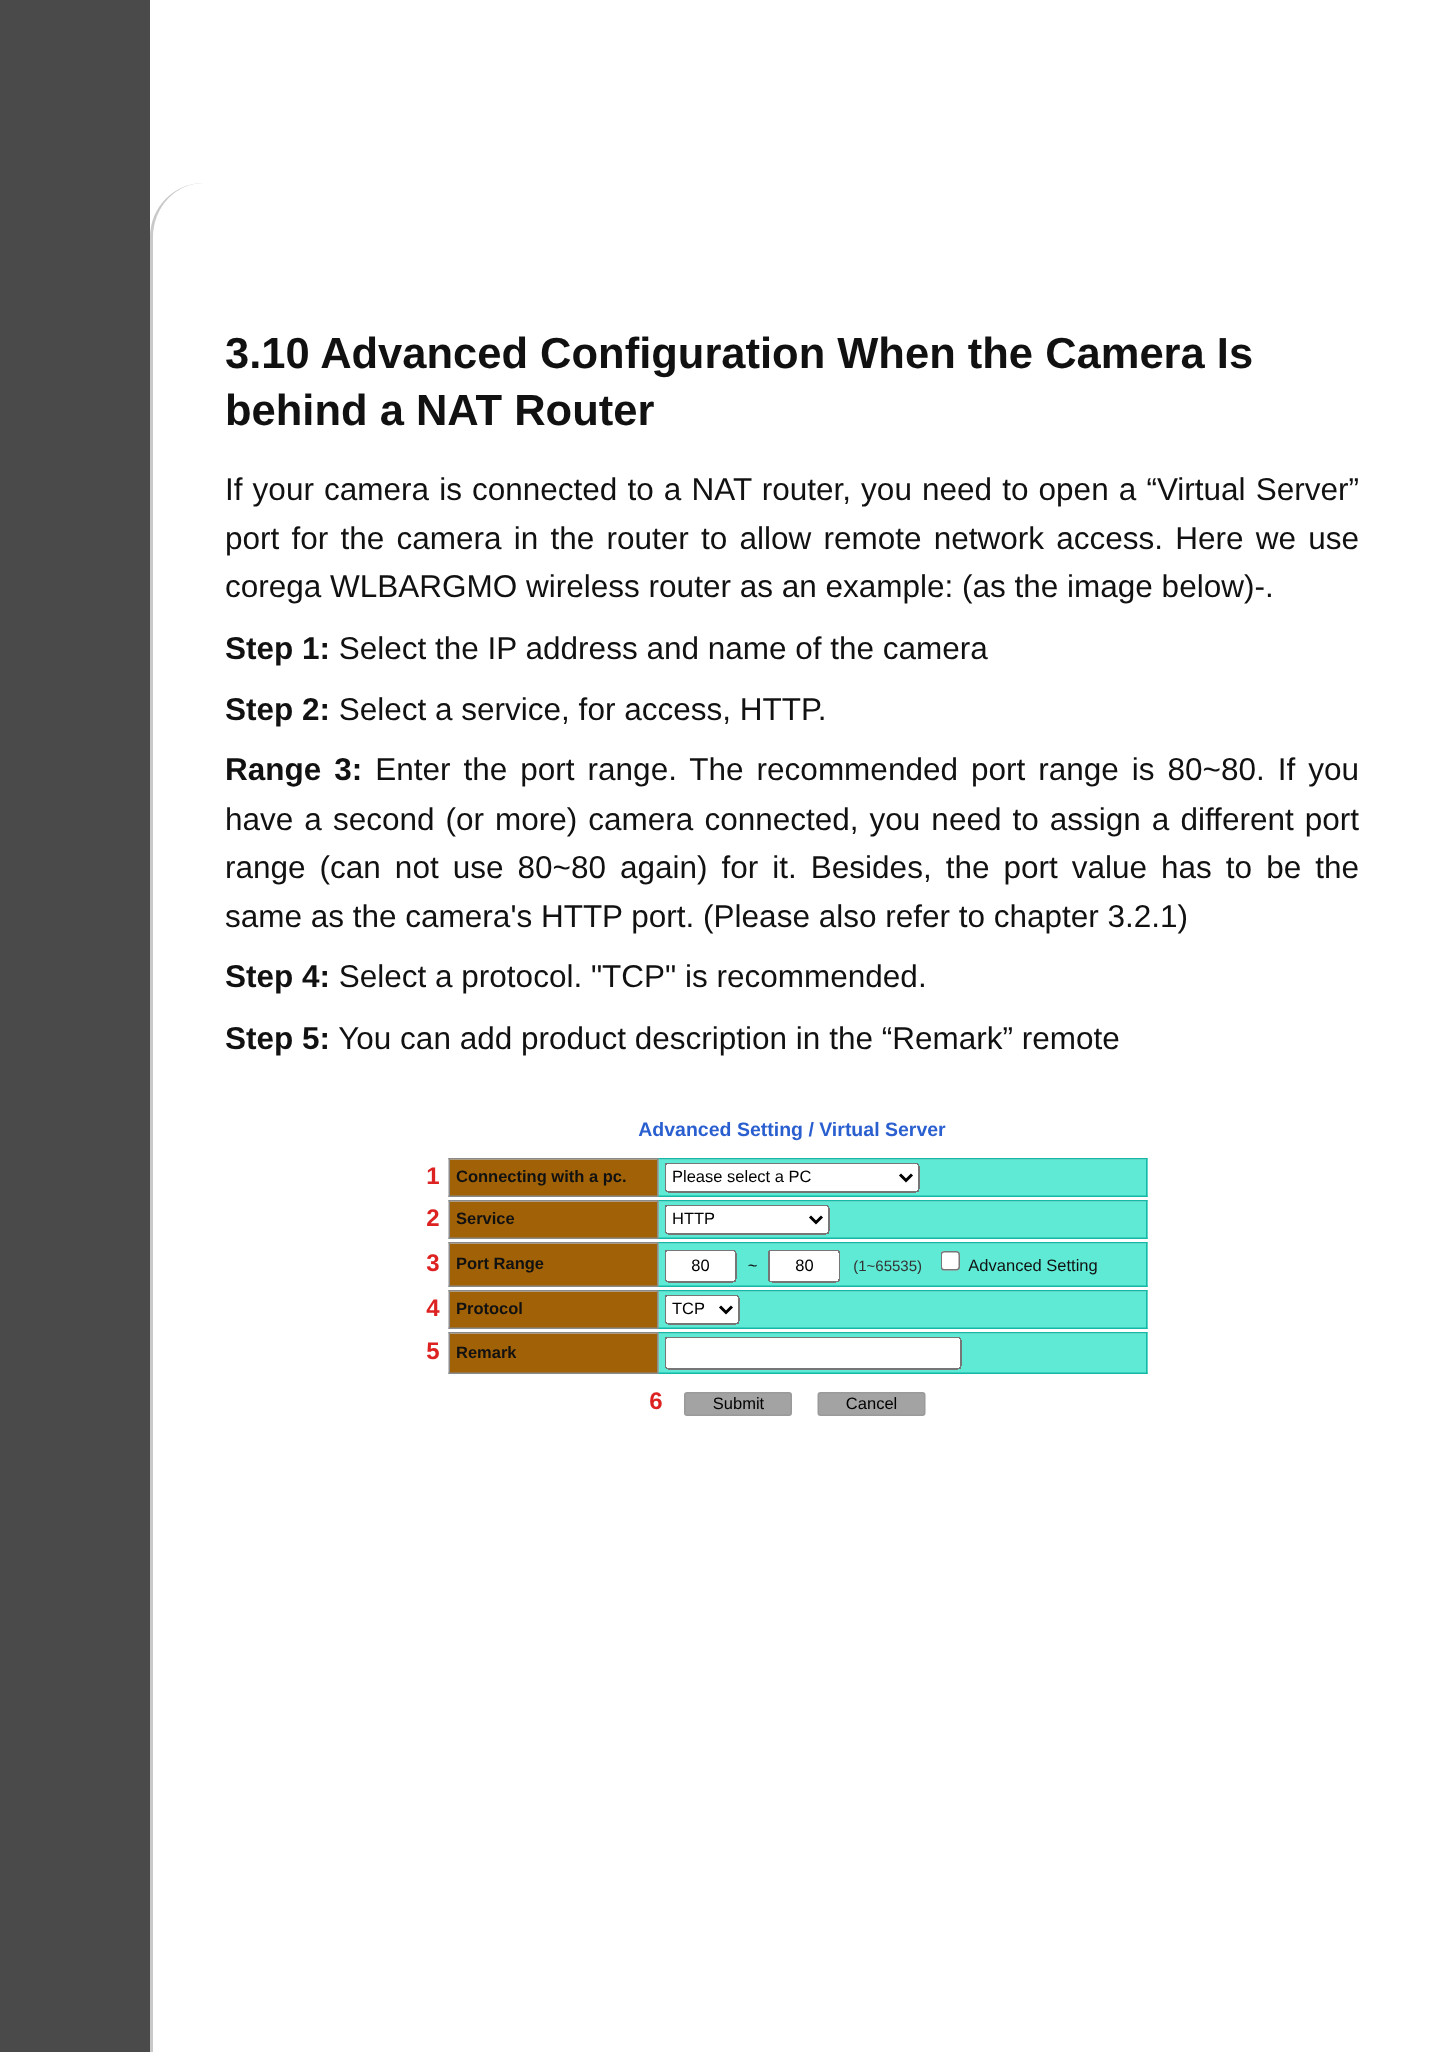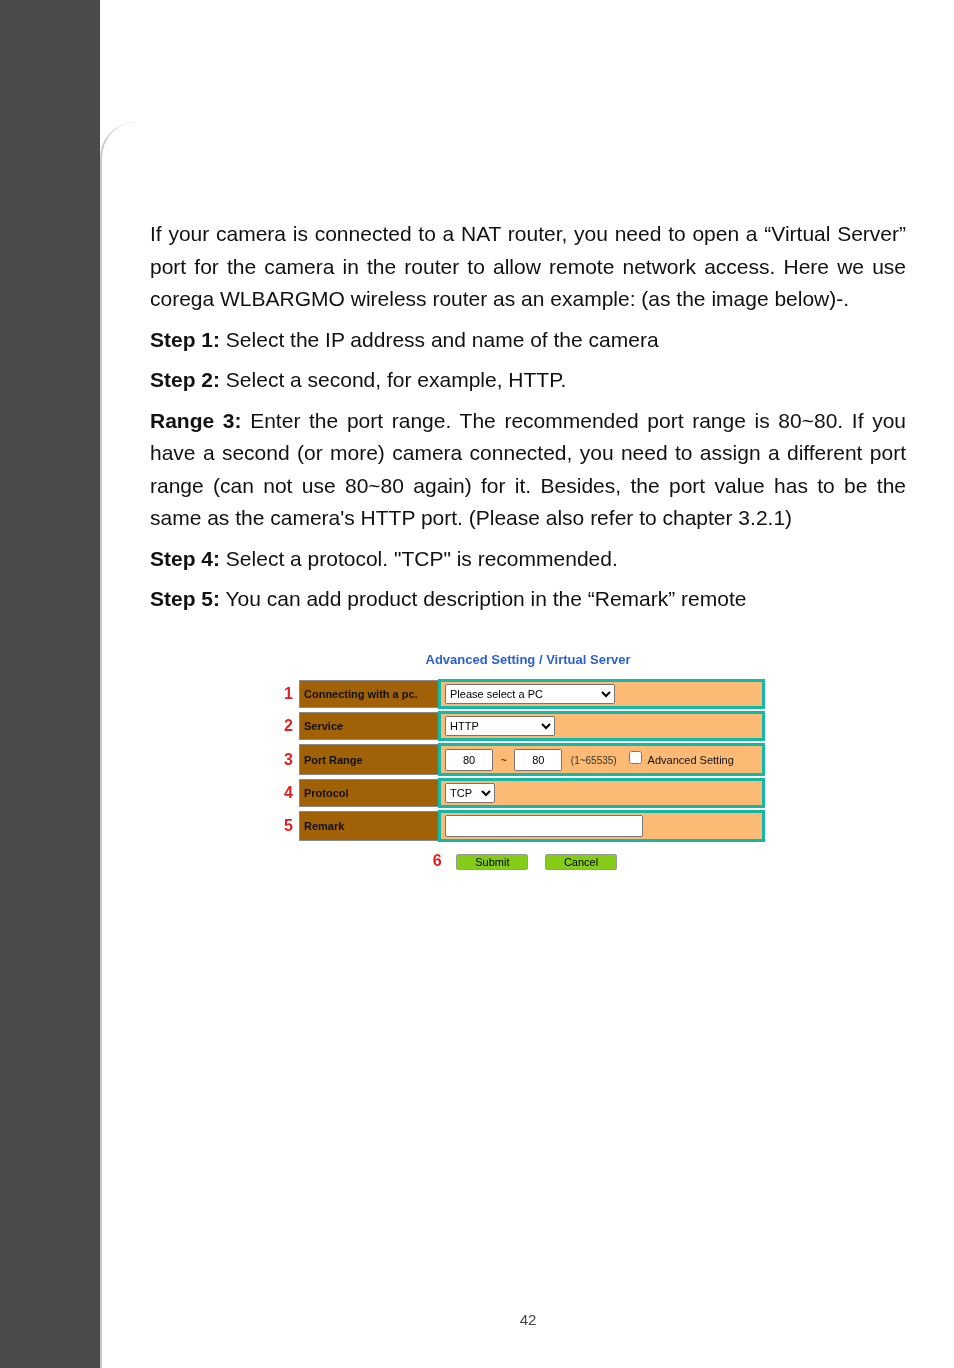--- a/index.html
+++ b/index.html
@@ -94,23 +94,23 @@
   }
   .vs-table td.label {
     width: 130px;
     border: 1px solid #8a8a8a;
     font-size: 11px;
     font-weight: 700;
     padding: 2px 4px;
     background: #a16207;
   }
   .vs-table td.field {
-    border: 3px solid #14b8a6;
+    border: 1px solid #14b8a6;
     padding: 2px 4px;
-    background: #fdba74;
+    background: #5eead4;
   }
   .num-col {
     width: 18px;
     color: #d22;
     font-weight: 700;
     font-size: 16px;
     text-align: right;
     padding-right: 4px;
     border: none;
   }
@@ -145,21 +145,21 @@
     color: #d22;
     font-weight: 700;
     font-size: 16px;
     margin-right: 4px;
   }
   button.ui-btn {
     font-size: 11px;
     font-family: Tahoma, Arial, sans-serif;
     padding: 1px 18px;
     margin: 0 6px;
-    background: #84cc16;
+    background: #a3a3a3;
     border: 1px solid #9a9a9a;
     border-radius: 2px;
   }
   .page-num {
     position: absolute;
     bottom: 40px;
     left: 0;
     right: 0;
     text-align: center;
     font-size: 15px;
@@ -170,29 +170,30 @@
 <body>
 
 <div class="page">
 
   <div class="sidebar-stub"></div>
 
 
   <div class="content-frame">
     <div class="content-inner">
 
+      <h2 class="section-heading">3.10 Advanced Configuration When  the Camera Is behind a NAT Router</h2>
 
       <p class="body-text just">If your camera is connected to a NAT router, you need to open a “Virtual Server” port for the camera in the router to allow remote network access. Here we use corega WLBARGMO wireless router as an example: (as the image below)-.</p>
 
       <p class="body-text">
         <span class="step-label">Step 1:</span><span> Select the IP address and name of the camera</span>
       </p>
 
       <p class="body-text">
-        <span class="step-label">Step 2:</span><span> Select a second, for example, HTTP.</span>
+        <span class="step-label">Step 2:</span><span> Select a service, for access, HTTP.</span>
       </p>
 
       <p class="body-text just">
         <span class="step-label">Range 3:</span><span> Enter the port range. The recommended port range is 80~80. If you have a second (or more) camera connected, you need to assign a different port range (can not use 80~80 again) for it. Besides, the port value has to be the same as the camera's HTTP port. (Please also refer to chapter 3.2.1)</span>
       </p>
 
       <p class="body-text">
         <span class="step-label">Step 4:</span><span> Select a protocol. "TCP" is recommended.</span>
       </p>
 
@@ -299,16 +300,15 @@
 
         <div class="btn-row">
           <span class="num6">6</span>
           <button class="ui-btn">Submit</button>
           <button class="ui-btn">Cancel</button>
         </div>
       </div>
 
     </div>
 
-    <div class="page-num">42</div>
   </div>
 
 </div>
 
 </body></html>

